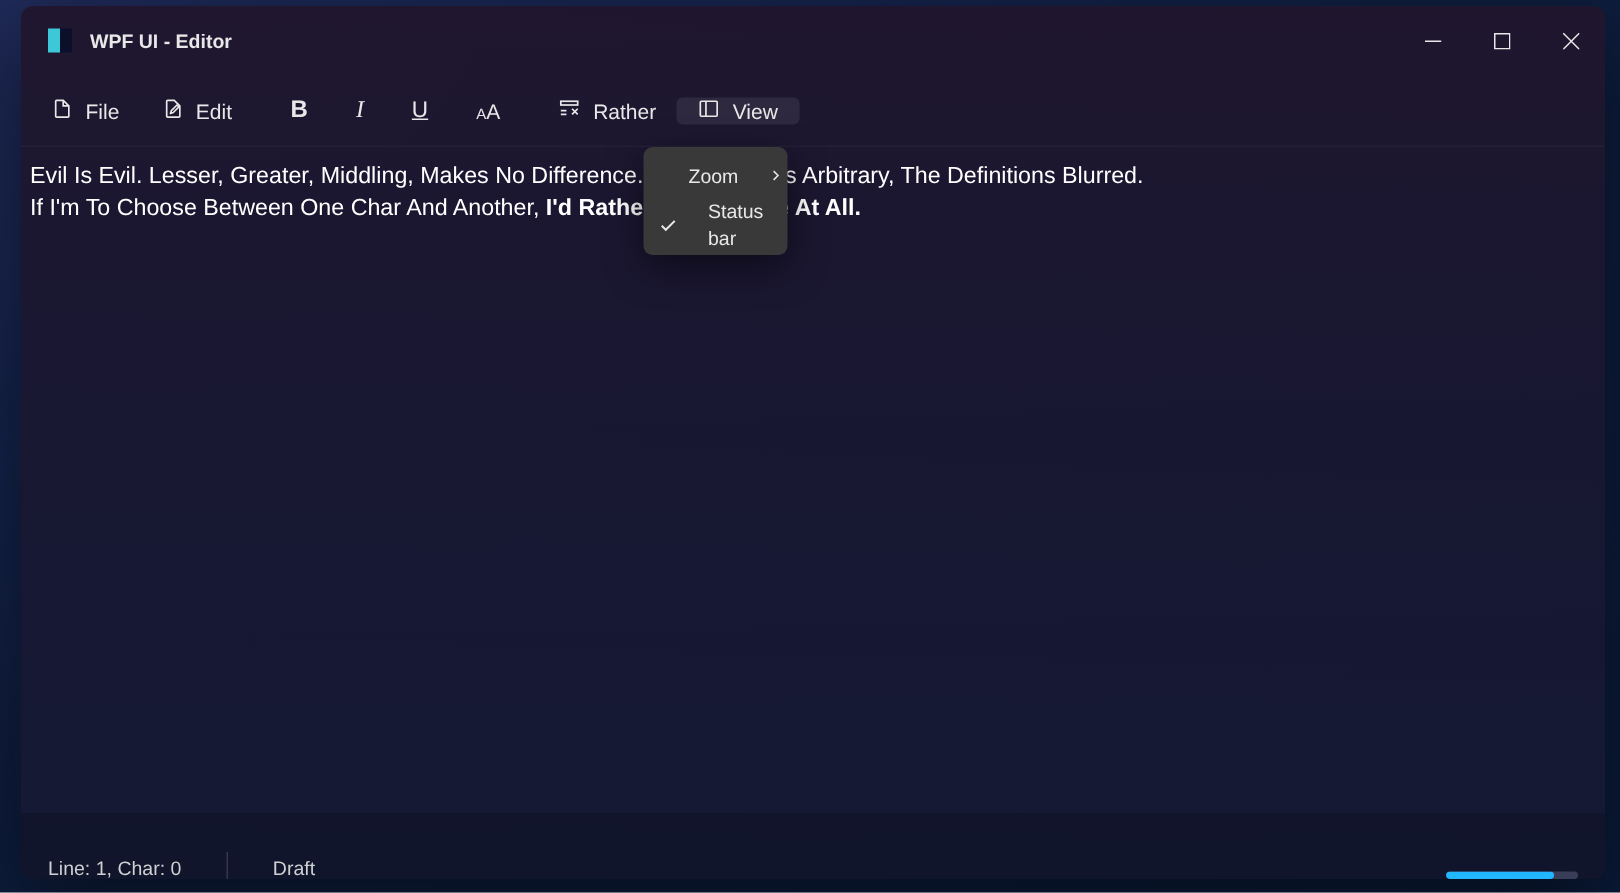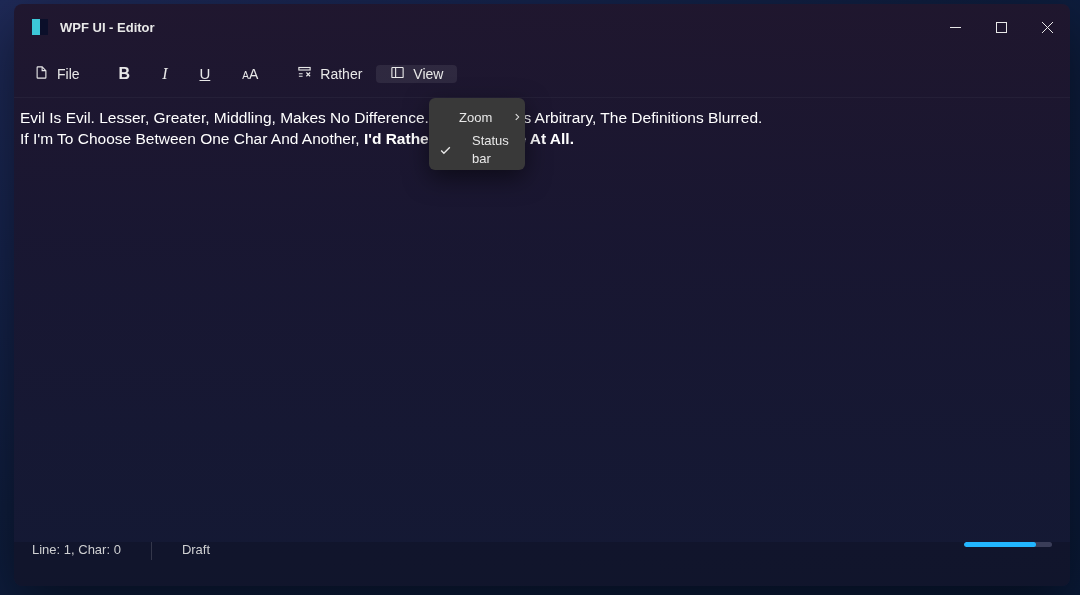--- a/index.html
+++ b/index.html
@@ -143,21 +143,21 @@
       justify-content: center;
     }
     .dd-chevron {
       margin-left: auto;
     }
 
     .statusbar {
       height: 44px;
       background: rgba(16,20,42,0.8);
       display: flex;
-      align-items: flex-start;
+      align-items: flex-end;
       padding: 0 18px;
       color: #cfd0d2;
       font-size: 13px;
       gap: 30px;
     }
     .statusbar .sep {
       width: 1px;
       height: 18px;
       background: rgba(255,255,255,0.15);
     }
@@ -213,20 +213,29 @@
 
   <div class="toolbar">
     <div class="tb-item">
       <span class="tb-icon">
         <svg width="15" height="15" viewBox="0 0 24 24" stroke-width="1.8">
             <path d="M13 3H6a1 1 0 0 0-1 1v16a1 1 0 0 0 1 1h12a1 1 0 0 0 1-1V9l-6-6z"></path>
             <path d="M13 3v6h6"></path>
           </svg>
       </span>
       <span class="tb-label">File</span>
+    </div>
+    <div class="tb-item">
+      <span class="tb-icon">
+        <svg width="15" height="15" viewBox="0 0 24 24" stroke-width="1.8">
+            <path d="M13 3H6a1 1 0 0 0-1 1v16a1 1 0 0 0 1 1h12a1 1 0 0 0 1-1V9l-6-6z"></path>
+            <path d="M10 14l6-6 2 2-6 6-3 1 1-3z" stroke-linejoin="round"></path>
+          </svg>
+      </span>
+      <span class="tb-label">Edit</span>
     </div>
 
     <div class="tb-sep"></div>
 
     <div class="tb-item tb-icon-only">
       <span style="font-weight:700;font-size:16px;">B</span>
     </div>
     <div class="tb-item tb-icon-only">
       <span style="font-style:italic;font-family:serif;font-size:16px;">I</span>
     </div>

